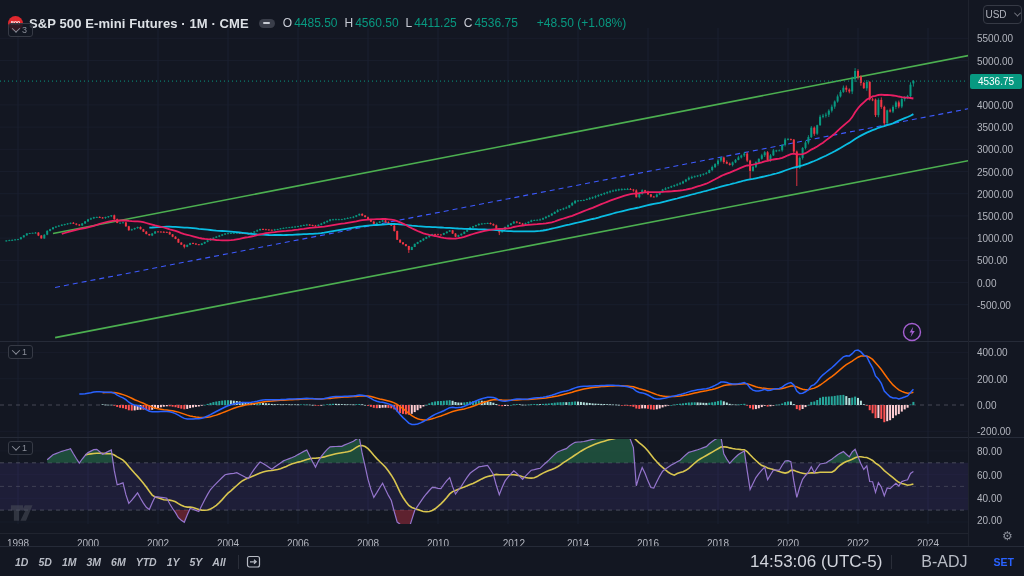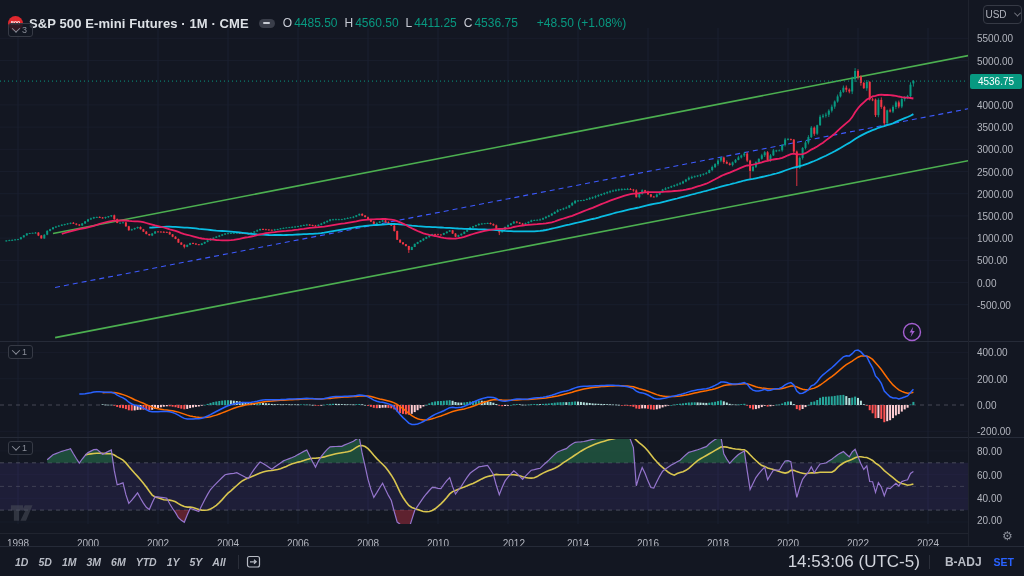--- a/index.html
+++ b/index.html
@@ -37,21 +37,21 @@
   #time-axis{position:absolute;left:0;top:525px;width:968px;height:20px;border-top:1px solid #20242f;z-index:2;margin-top:8px;}
   .year-label{position:absolute;top:4px;width:34px;margin-left:-17px;text-align:center;color:#b2b5be;font-size:10px;}
   
   #toolbar{position:absolute;left:0;top:546px;width:1024px;height:30px;background:#131722;border-top:1px solid #262b38;
            display:flex;align-items:center;padding:0 10px;box-sizing:border-box;z-index:6;}
   .range-btn{color:#b8bcc5;font-size:10.5px;font-weight:600;padding:3px 5px;border-radius:3px;font-style:italic;}
   .tb-sep{width:1px;height:14px;background:#2a2e39;margin:0 7px;}
   #goto-date{display:flex;align-items:center;}
   #tb-right{margin-left:auto;display:flex;align-items:center;}
   #clock{color:#d1d4dc;font-size:17px;}
-  #adj-btn{color:#b8bcc5;font-size:12px;font-weight:700;margin:0 6px;}
+  #adj-btn{color:#b8bcc5;font-size:16px;font-weight:400;margin:0 20px;}
   #set-btn{color:#2962ff;font-size:10.5px;font-weight:700;margin-left:6px;}
   
   #lightning{position:absolute;left:901px;top:321px;z-index:4;}
   #tv-watermark{position:absolute;left:10px;top:504px;z-index:1;opacity:.55;}
 </style>
 </head>
 <body>
 
 <div id="stage">
 

